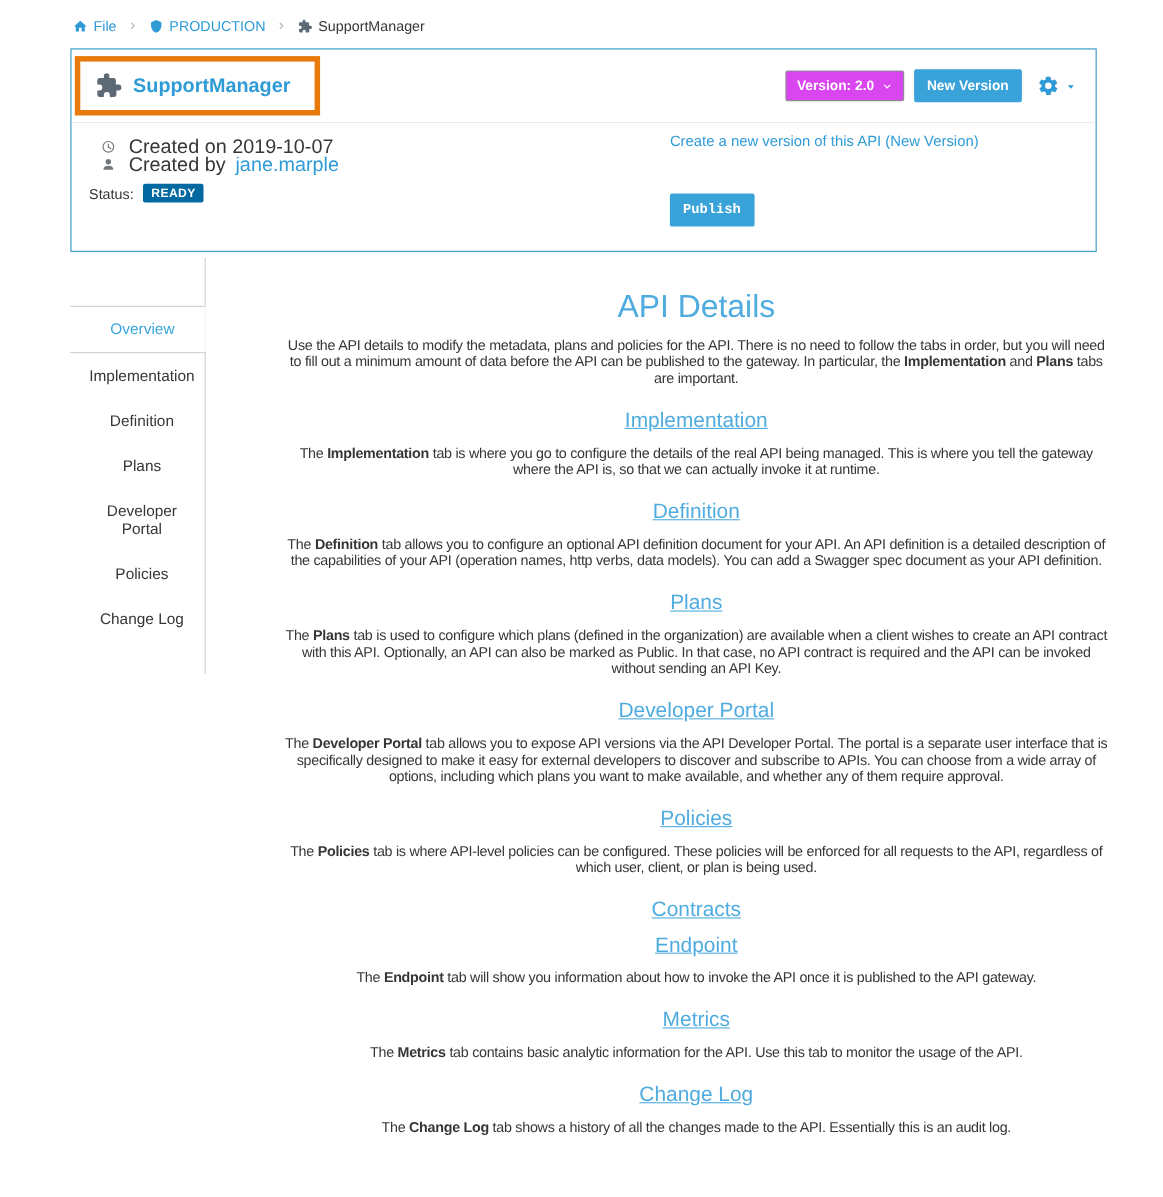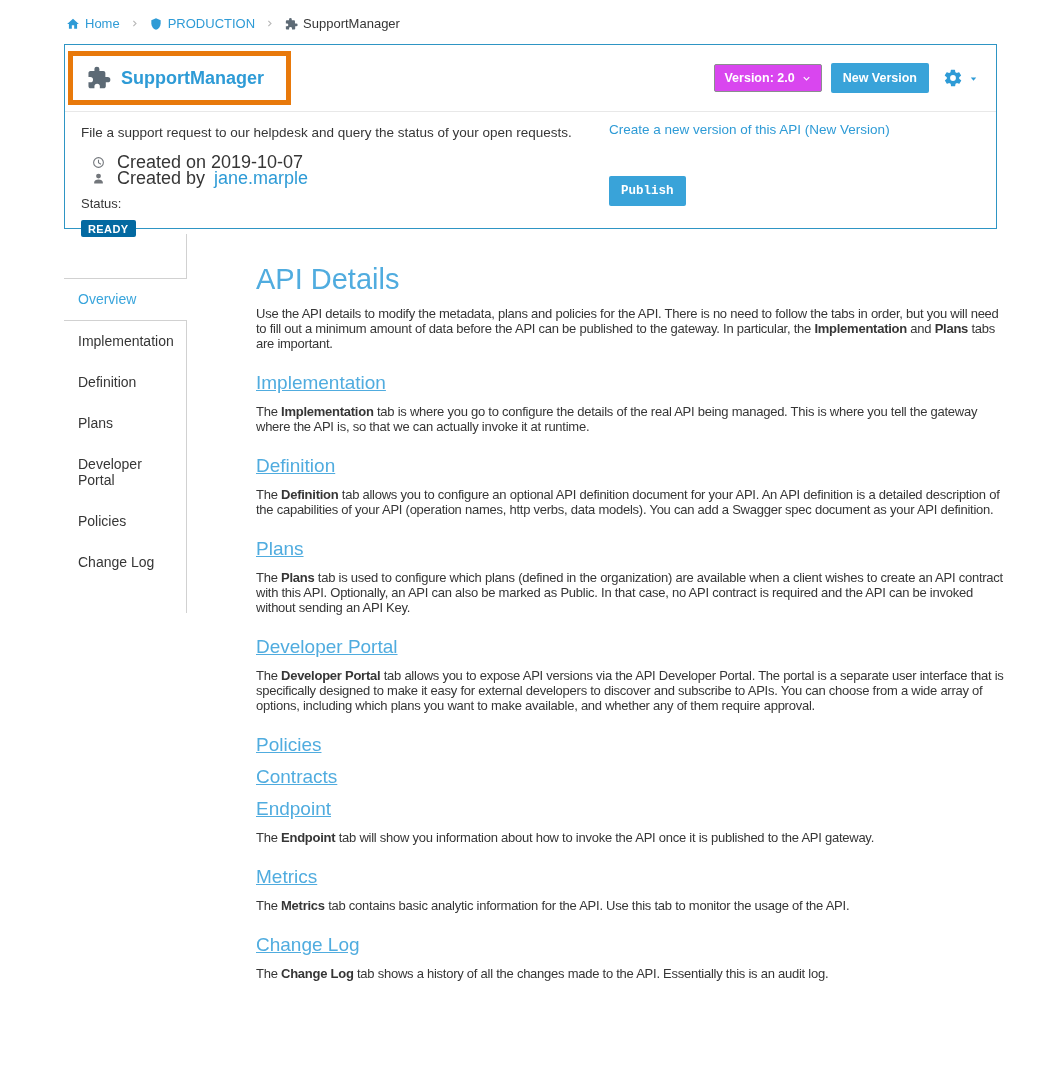--- a/index.html
+++ b/index.html
@@ -33,49 +33,49 @@
   .gear-dd { display:flex; align-items:center; gap:4px; margin-left:5px; cursor:pointer; }
   .gear-dd .gear svg { width:20px; height:20px; fill:#2e9bd6; }
   .gear-dd .caret svg { width:13px; height:13px; fill:#2e9bd6; }
 
   .card-body { position:relative; padding:13px 16px 0 16px; }
   .desc { font-size:13.5px; margin:0 0 14px; }
   .meta { margin-left:11px; }
   .meta-row { display:flex; align-items:center; gap:12px; font-size:18px; line-height:16px; }
   .meta-row svg { width:13px; height:13px; fill:#72767b; }
   .link { color:#2e9bd6; cursor:pointer; text-decoration:none; }
-  .status-row { display:flex; align-items:flex-start; gap:9px; font-size:13px; margin-top:10px;flex-direction:column; }
+  .status-row { display:flex; align-items:flex-end; gap:9px; font-size:13px; margin-top:10px; }
   .badge { background:#0369a1; color:#fff; font-size:11px; font-weight:bold; padding:3px 7px 2px; border-radius:2px; letter-spacing:.4px; }
   .card-right { position:absolute; left:544px; top:8px; }
   .card-right .link { font-size:13.5px; }
   .card-right .btn { display:block; margin-top:38px;font-family:Liberation Mono, monospace; }
 
   
-  .lower { position:absolute; left:64px; top:234px; width:946px; display:flex; align-items:flex-start; }
+  .lower { position:absolute; left:64px; top:234px; width:946px; display:flex; align-items:flex-start;text-align:center; }
   .sidebar { width:123px; height:379px; border-right:1px solid #d1d1d1; padding-top:44px; flex:none; }
   .side-tab { padding:12px 6px 13px 14px; font-size:14px; line-height:16px; color:#363636; cursor:pointer; }
   .side-tab.active { color:#39a5dc; border-top:1px solid #d1d1d1; border-bottom:1px solid #d1d1d1; margin-right:-1px; background:#fff; }
 
   .main { width:775px; margin-left:69px; padding-top:29px; }
   .main h1 { margin:0 0 10px; font-size:29px; line-height:33px; font-weight:normal; color:#50acdf; }
   .main p { margin:0 0 21px; font-size:13px; line-height:15px; letter-spacing:-0.25px; }
   .main h2 { margin:0 0 10px; font-size:19px; line-height:22px; font-weight:normal; color:#50acdf; text-decoration:underline; cursor:pointer; }
   .main b { font-weight:bold; }
 </style>
 </head>
 <body>
 
 <div class="breadcrumb">
   <span class="crumb">
     <span>
         <svg viewBox="0 0 24 24">
           <path d="M12 3L2 12h3v8h5v-6h4v6h5v-8h3L12 3z"></path>
         </svg>
       </span>
-    <span>Home</span>
+    <span>File</span>
   </span>
   <span class="crumb-sep">
       <svg viewBox="0 0 24 24">
         <path d="M9 5l7 7-7 7"></path>
       </svg>
     </span>
   <span class="crumb">
     <span>
         <svg viewBox="0 0 24 24">
           <path d="M12 2L4 5.5V11c0 5 3.4 9.4 8 11 4.6-1.6 8-6 8-11V5.5L12 2z"></path>
@@ -126,21 +126,20 @@
           </span>
         <span class="caret">
             <svg viewBox="0 0 24 24">
               <path d="M7 10l5 6 5-6H7z"></path>
             </svg>
           </span>
       </span>
     </div>
   </div>
   <div class="card-body">
-    <p class="desc">File a support request to our helpdesk and query the status of your open requests.</p>
     <div class="meta">
       <div class="meta-row">
         <span>
             <svg viewBox="0 0 24 24">
               <path d="M12 2a10 10 0 1 0 0 20 10 10 0 0 0 0-20zm0 18a8 8 0 1 1 0-16 8 8 0 0 1 0 16zm1-13h-2v6l5 3 1-1.7-4-2.3V7z"></path>
             </svg>
           </span>
         <span>Created on 2019-10-07</span>
       </div>
       <div class="meta-row">
@@ -185,20 +184,21 @@
     <h2>Definition</h2>
     <p><span>The </span><b>Definition</b><span> tab allows you to configure an optional API definition document for your API. An API definition is a detailed description of the capabilities of your API (operation names, http verbs, data models). You can add a Swagger spec document as your API definition.</span></p>
 
     <h2>Plans</h2>
     <p><span>The </span><b>Plans</b><span> tab is used to configure which plans (defined in the organization) are available when a client wishes to create an API contract with this API. Optionally, an API can also be marked as Public. In that case, no API contract is required and the API can be invoked without sending an API Key.</span></p>
 
     <h2>Developer Portal</h2>
     <p><span>The </span><b>Developer Portal</b><span> tab allows you to expose API versions via the API Developer Portal. The portal is a separate user interface that is specifically designed to make it easy for external developers to discover and subscribe to APIs. You can choose from a wide array of options, including which plans you want to make available, and whether any of them require approval.</span></p>
 
     <h2>Policies</h2>
+    <p><span>The </span><b>Policies</b><span> tab is where API-level policies can be configured. These policies will be enforced for all requests to the API, regardless of which user, client, or plan is being used.</span></p>
 
     <h2>Contracts</h2>
 
     <h2>Endpoint</h2>
     <p><span>The </span><b>Endpoint</b><span> tab will show you information about how to invoke the API once it is published to the API gateway.</span></p>
 
     <h2>Metrics</h2>
     <p><span>The </span><b>Metrics</b><span> tab contains basic analytic information for the API. Use this tab to monitor the usage of the API.</span></p>
 
     <h2>Change Log</h2>

